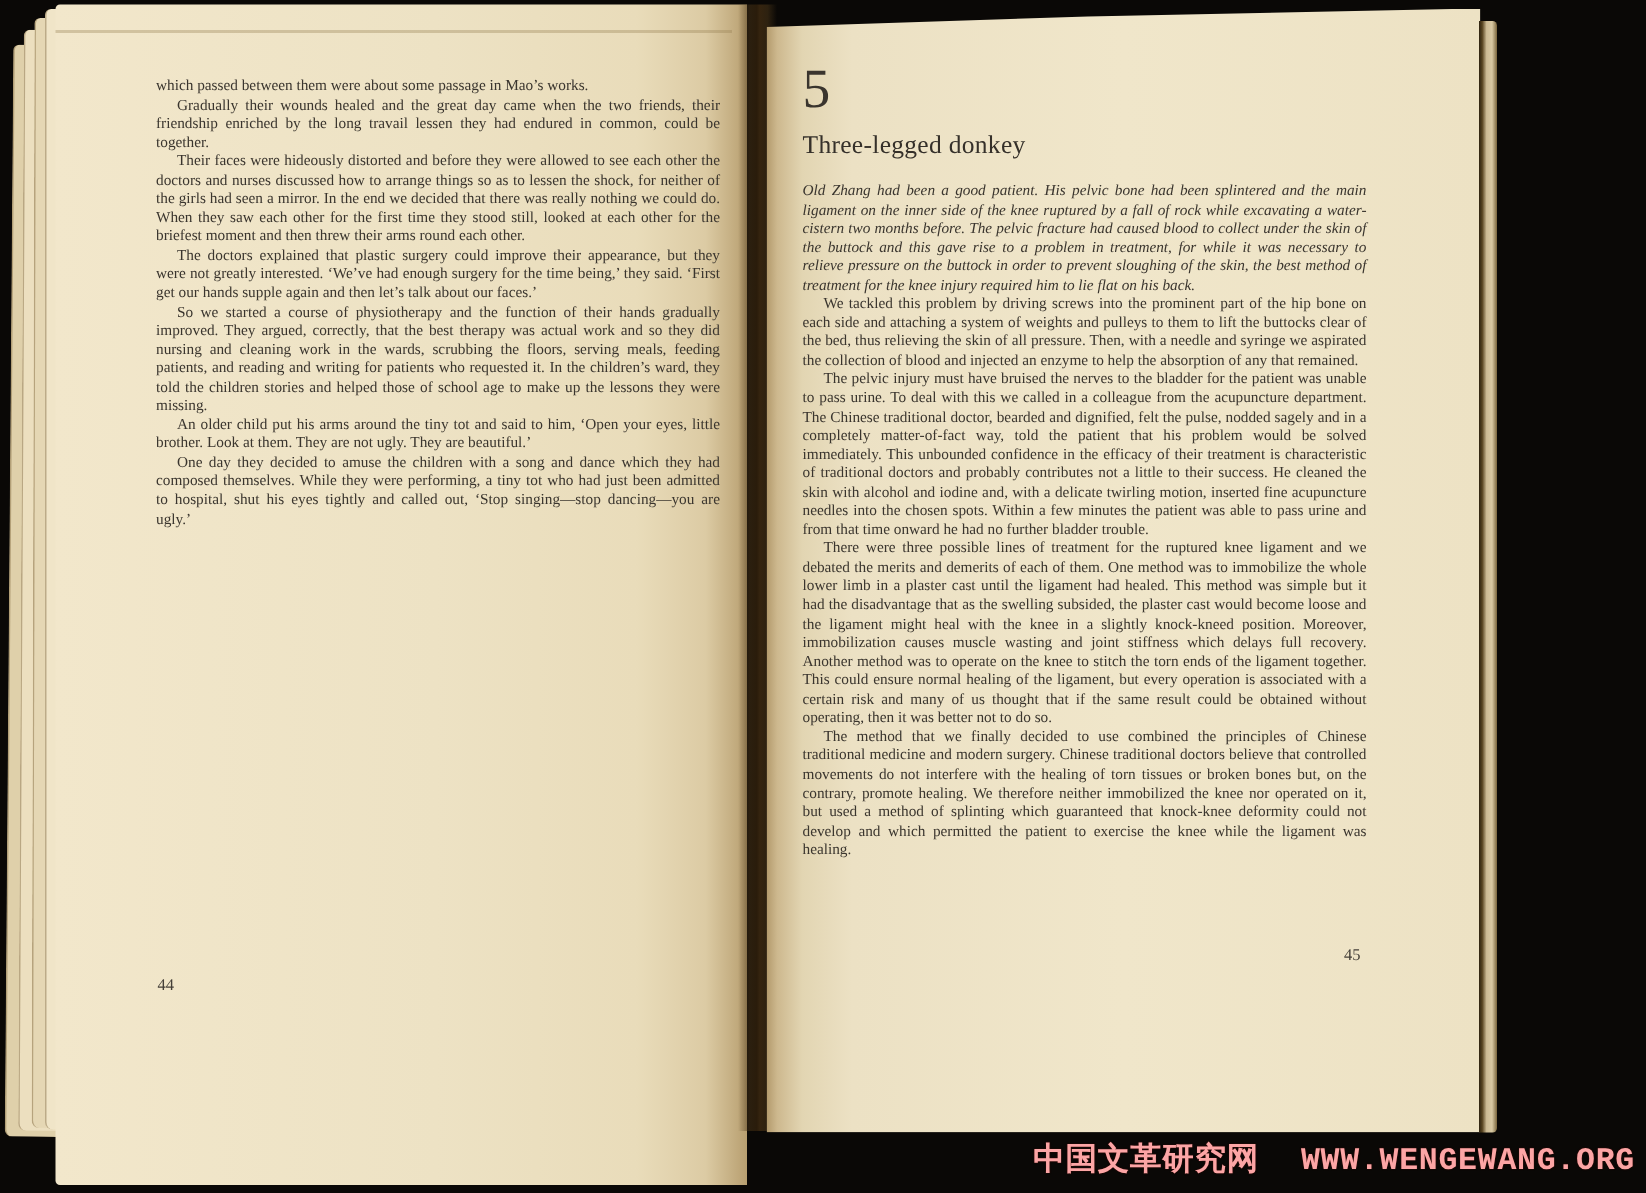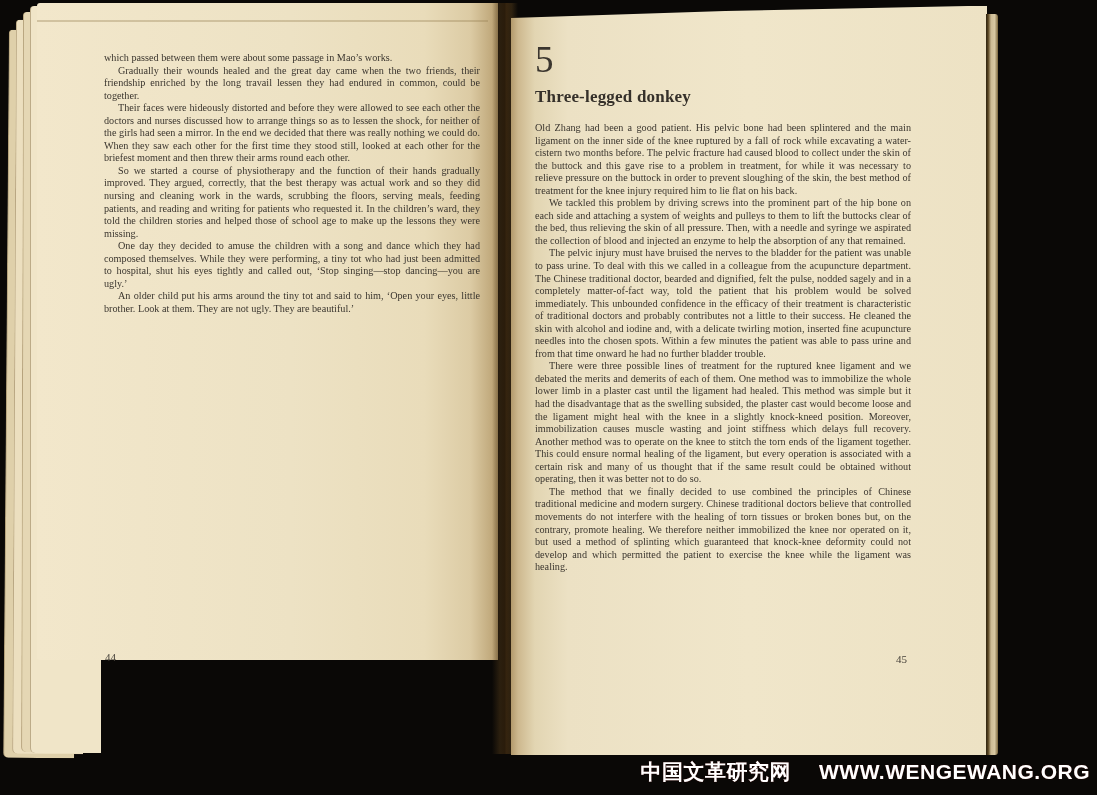--- a/index.html
+++ b/index.html
@@ -12,21 +12,21 @@
 
   
   .stack-layer{position:absolute;border-radius:4px 0 0 5px;border-left:1px solid rgba(125,100,58,.45);}
   .s1{left:6px;  top:30px; width:70px;height:728px;background:#dfd0aa;transform:rotate(.45deg);}
   .s2{left:14px; top:20px; width:70px;height:734px;background:#ecdfbf;transform:rotate(.3deg);}
   .s3{left:22px; top:12px; width:70px;height:740px;background:#e5d7b4;transform:rotate(.15deg);}
   .s4{left:30px; top:6px;  width:70px;height:747px;background:#f0e5c8;}
 
   .page{position:absolute;color:#3b3630;}
   .page-left{
-    left:37px;top:3px;width:461px;height:657px;
+    left:37px;top:3px;width:461px;height:787px;
     border-radius:3px 0 0 3px;
     background:linear-gradient(90deg,#f2e7cb 0%,#ede2c4 55%,#e9dcba 84%,#dccba4 94%,#b89f70 100%);
   }
   .page-left::before{ 
     content:"";position:absolute;left:0;right:10px;top:17px;height:2px;
     background:rgba(150,125,80,.35);
   }
   .page-right{
     left:511px;top:6px;width:476px;height:749px;
     background:linear-gradient(90deg,#b39a6c 0%,#cdb88e 1.5%,#e2d5b2 5%,#ece1c4 12%,#f0e6ca 50%,#ede2c4 100%);
@@ -44,55 +44,56 @@
   .textcol{
     position:absolute;left:67px;top:49px;width:376px;
     font-size:10.2px;line-height:12.55px;text-align:justify;
     color:#3a352e;
   }
   .textcol p{margin:0;text-indent:14px;}
   .textcol p.noindent{text-indent:0;}
 
   .right-inner{position:absolute;left:24px;top:36px;width:376px;}
   .chapter-num{font-size:37px;line-height:36px;color:#3a352e;}
-  .chapter-title{font-size:17px;font-weight:bold;margin:9px 0 0 0;color:#35302a;letter-spacing:.2px;}
+  .chapter-title{font-size:17px;font-weight:normal;margin:9px 0 0 0;color:#35302a;letter-spacing:.2px;}
   .right-body{margin-top:15px;font-size:10.2px;line-height:12.55px;text-align:justify;color:#3a352e;}
   .right-body p{margin:0;text-indent:14px;}
-  .right-body p.noindent{text-indent:0;}
+  .right-body p.noindent{text-indent:0;font-style:italic;}
 
   .pagenum{position:absolute;font-size:11px;color:#443f38;}
   .pagenum-left{left:68px;top:648px;}
-  .pagenum-right{left:385px;top:647px;}
+  .pagenum-right{left:385px;top:625px;}
 
   .watermark{
     position:absolute;right:7px;bottom:9px;
-    font-family:Liberation Sans, sans-serif;font-weight:bold;
-    font-size:21px;color:#ffffff;letter-spacing:.5px;white-space:nowrap;
+    font-family:Liberation Mono, monospace;font-weight:bold;
+    font-size:21px;color:#fca5a5;letter-spacing:.5px;white-space:nowrap;
     text-shadow:0 0 1px rgba(120,10,5,.6);
   }
   .watermark .zh{margin-right:28px;}
 </style>
 </head>
 <body>
 
 <div class="book">
 
   <div class="stack-layer s1"></div>
   <div class="stack-layer s2"></div>
   <div class="stack-layer s3"></div>
   <div class="stack-layer s4"></div>
 
   <div class="page page-left">
     <div class="textcol">
       <p class="noindent">which passed between them were about some passage in Mao’s works.</p>
       <p>Gradually their wounds healed and the great day came when the two friends, their friendship enriched by the long travail lessen they had endured in common, could be together.</p>
       <p>Their faces were hideously distorted and before they were allowed to see each other the doctors and nurses discussed how to arrange things so as to lessen the shock, for neither of the girls had seen a mirror. In the end we decided that there was really nothing we could do. When they saw each other for the first time they stood still, looked at each other for the briefest moment and then threw their arms round each other.</p>
+      <p>The doctors explained that plastic surgery could improve their appearance, but they were not greatly interested. ‘We’ve had enough surgery for the time being,’ they said. ‘First get our hands supple again and then let’s talk about our faces.’</p>
       <p>So we started a course of physiotherapy and the function of their hands gradually improved. They argued, correctly, that the best therapy was actual work and so they did nursing and cleaning work in the wards, scrubbing the floors, serving meals, feeding patients, and reading and writing for patients who requested it. In the children’s ward, they told the children stories and helped those of school age to make up the lessons they were missing.</p>
+      <p>An older child put his arms around the tiny tot and said to him, ‘Open your eyes, little brother. Look at them. They are not ugly. They are beautiful.’</p>
       <p>One day they decided to amuse the children with a song and dance which they had composed themselves. While they were performing, a tiny tot who had just been admitted to hospital, shut his eyes tightly and called out, ‘Stop singing—stop dancing—you are ugly.’</p>
-      <p>An older child put his arms around the tiny tot and said to him, ‘Open your eyes, little brother. Look at them. They are not ugly. They are beautiful.’</p>
     </div>
     <div class="pagenum pagenum-left">44</div>
   </div>
 
   <div class="gutter"></div>
 
   <div class="page page-right">
     <div class="right-inner">
       <div class="chapter-num">5</div>
       <h1 class="chapter-title">Three-legged donkey</h1>

